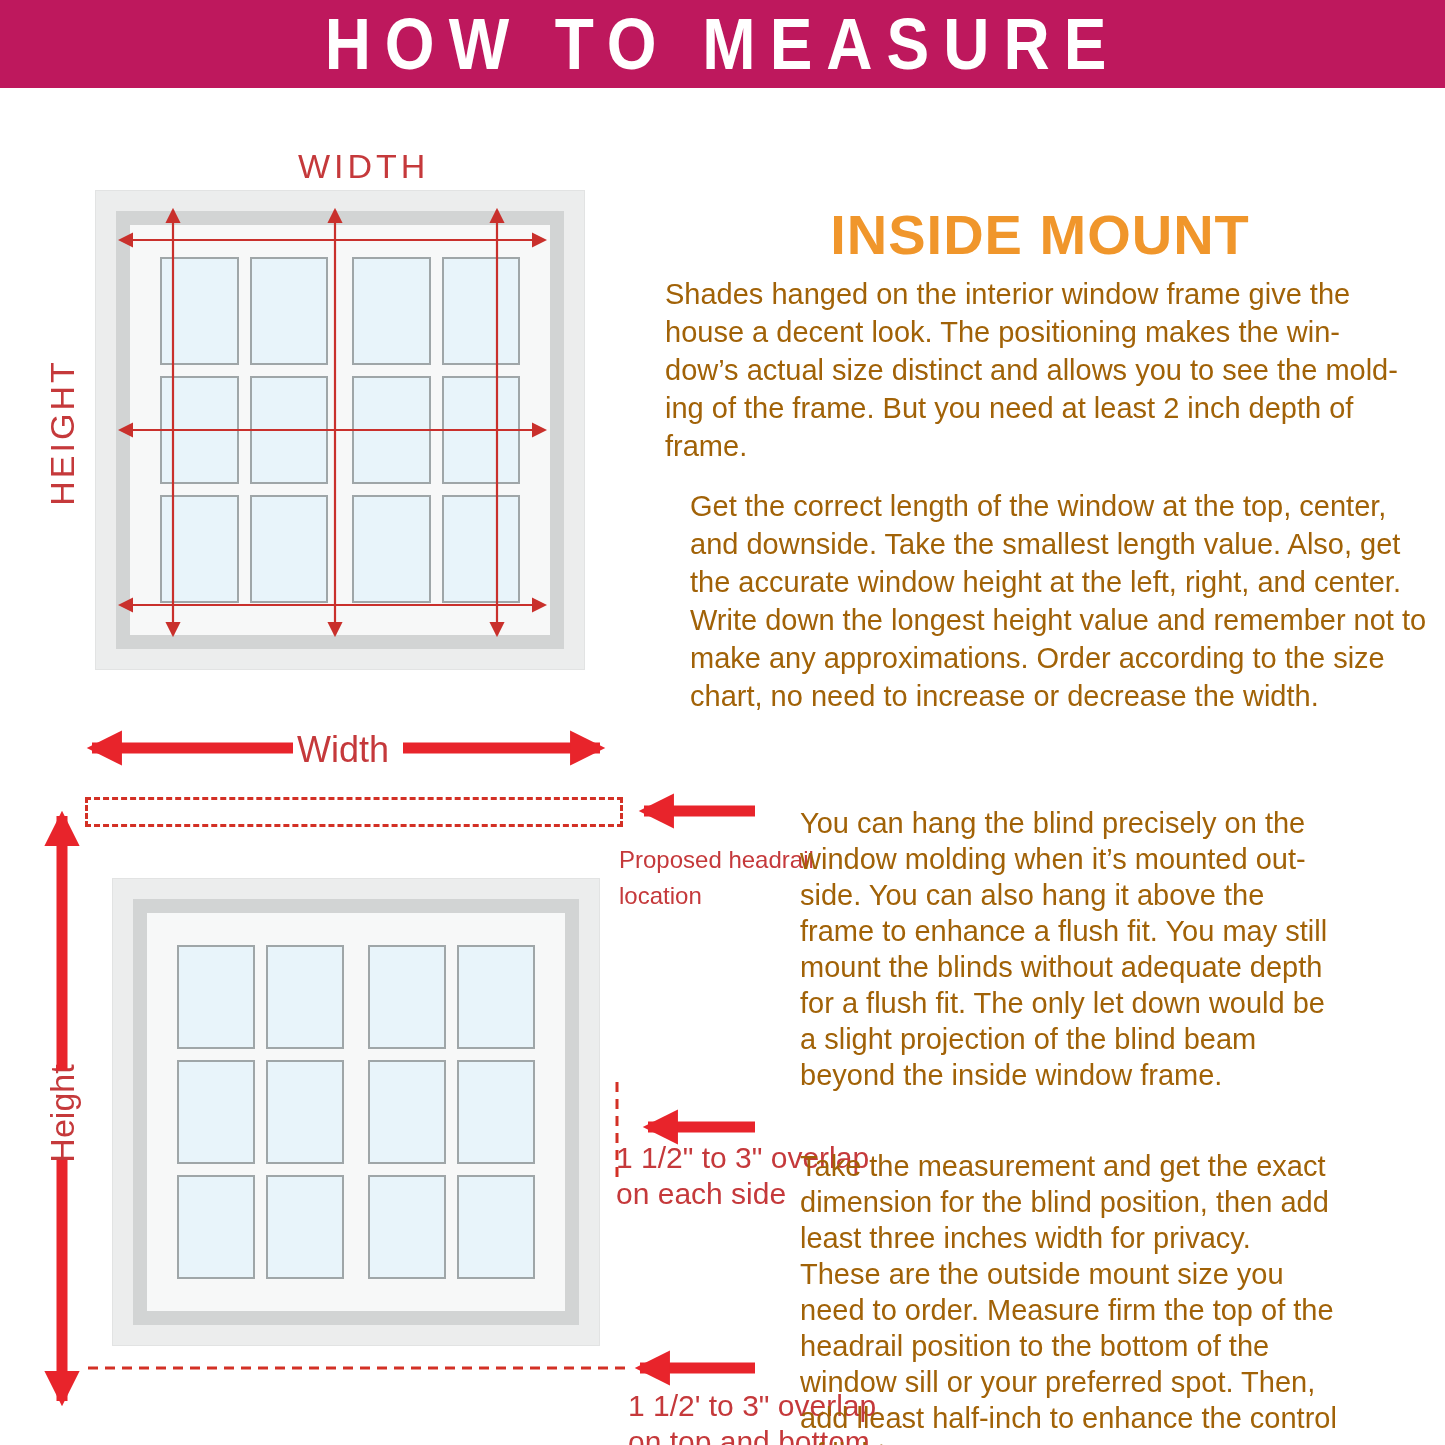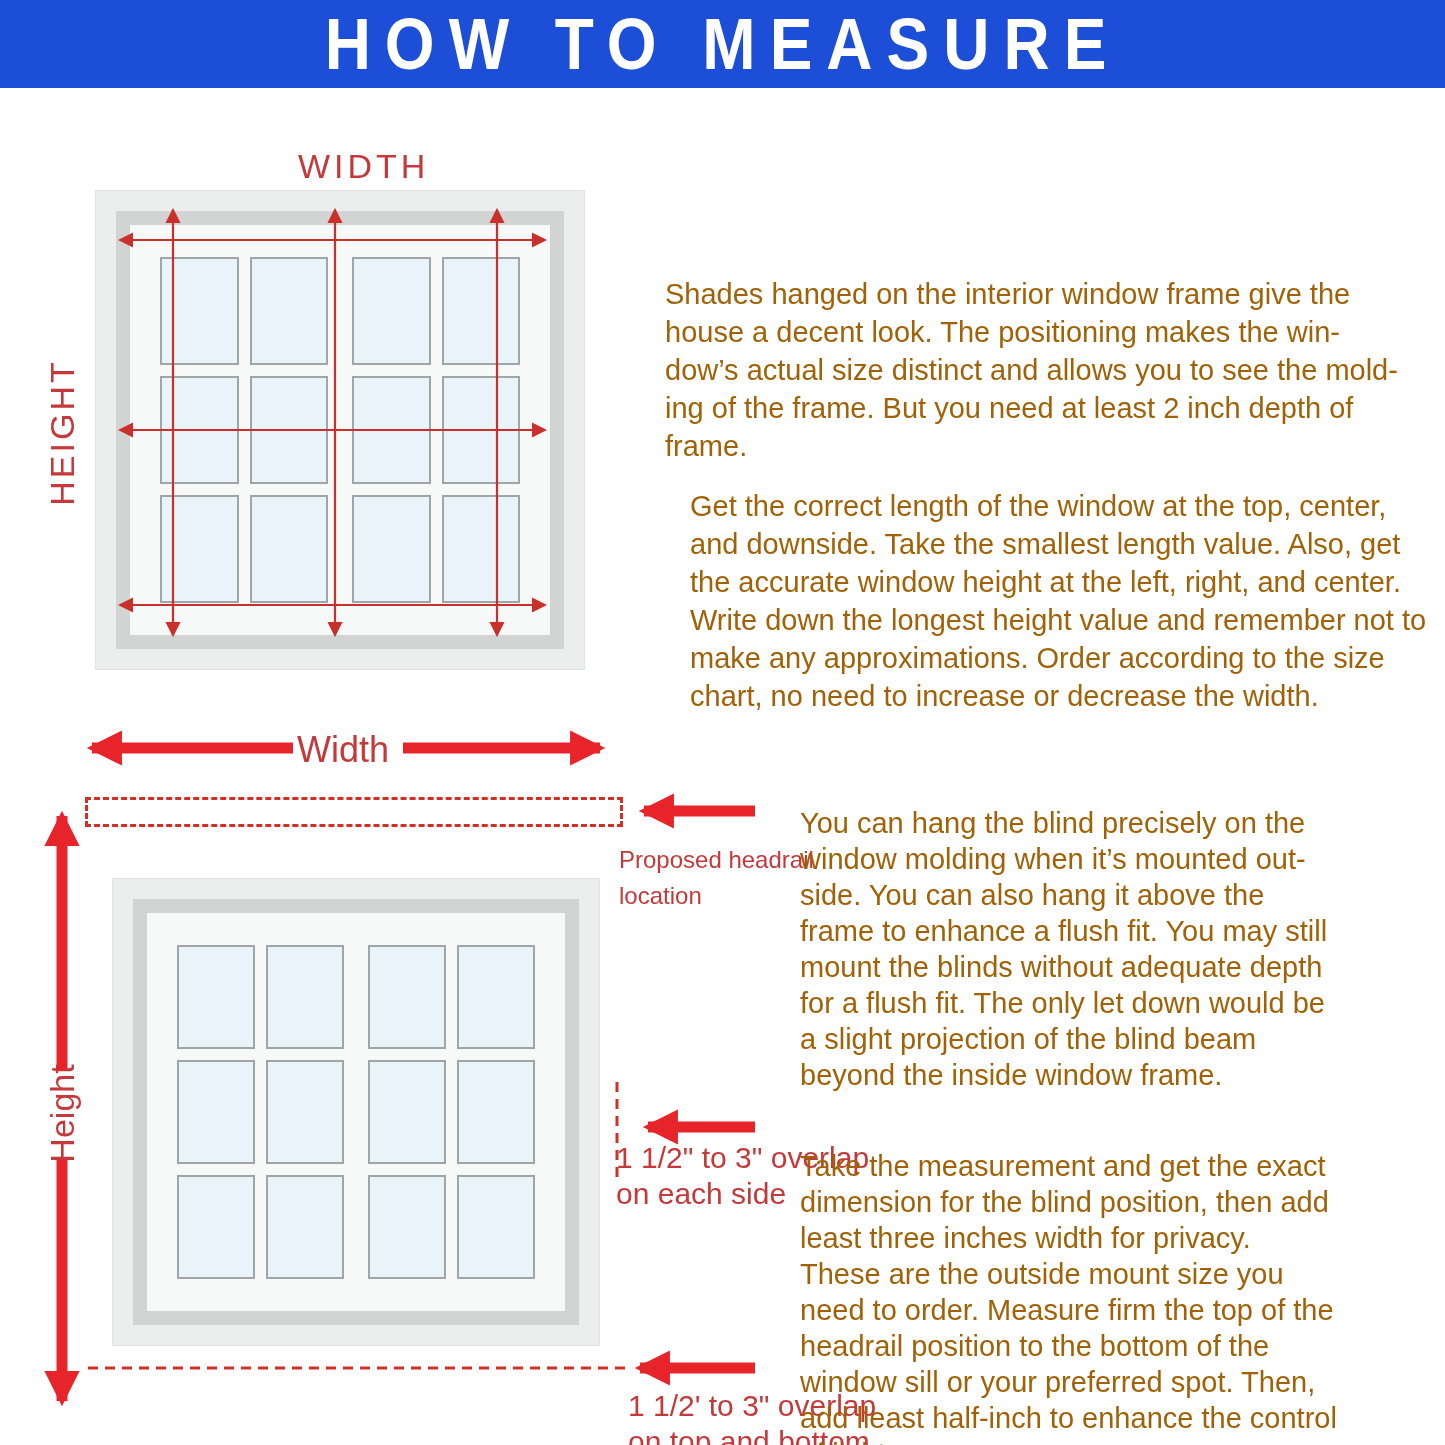--- a/index.html
+++ b/index.html
@@ -1,20 +1,20 @@
 <!DOCTYPE html>
 <html><head>
 <meta charset="utf-8">
 <style>
   html,body{margin:0;padding:0;background:#ffffff;}
   .page{position:relative;width:1445px;height:1445px;background:#ffffff;overflow:hidden;
         font-family:"Liberation Sans",sans-serif;}
 
   
-  .banner{position:absolute;left:0;top:0;width:1445px;height:88px;background:#1d4ed8;
+  .banner{position:absolute;left:0;top:0;width:1445px;height:88px;background:#be185d;
           display:flex;align-items:center;justify-content:center;}
   .banner .title{color:#ffffff;font-size:64px;font-weight:bold;letter-spacing:14px;
           transform:scaleY(1.12);white-space:nowrap;}
 
   
   .window{position:absolute;background:#ECEDED;border:1px solid #E2E3E3;
           padding:20px;box-sizing:border-box;}
   .bevel{background:#D2D4D4;width:100%;height:100%;box-sizing:border-box;padding:14px;}
   .inner{background:#F7F8F8;width:100%;height:100%;box-sizing:border-box;
          padding:32px 30px;display:flex;gap:24px;}
@@ -148,20 +148,21 @@
     <line class="thick" x1="755" y1="678" x2="640" y2="678" marker-end="url(#th)"></line>
   </svg>
 
   <div class="red-lbl lbl-headrail">Proposed headrail
 location</div>
   <div class="red-lbl lbl-side-overlap">1 1/2" to 3" overlap
 on each side</div>
   <div class="red-lbl lbl-bottom-overlap">1 1/2' to 3" overlap
 on top and bottom</div>
 
+  <h2 class="heading heading-inside">INSIDE MOUNT</h2>
   <p class="para para-inside p1">Shades hanged on the interior window frame give the
 house a decent look. The positioning makes the win-
 dow’s actual size distinct and allows you to see the mold-
 ing of the frame. But you need at least 2 inch depth of
 frame.</p>
   <p class="para para-inside p2">Get the correct length of the window at the top, center,
 and downside. Take the smallest length value. Also, get
 the accurate window height at the left, right, and center.
 Write down the longest height value and remember not to
 make any approximations. Order according to the size

